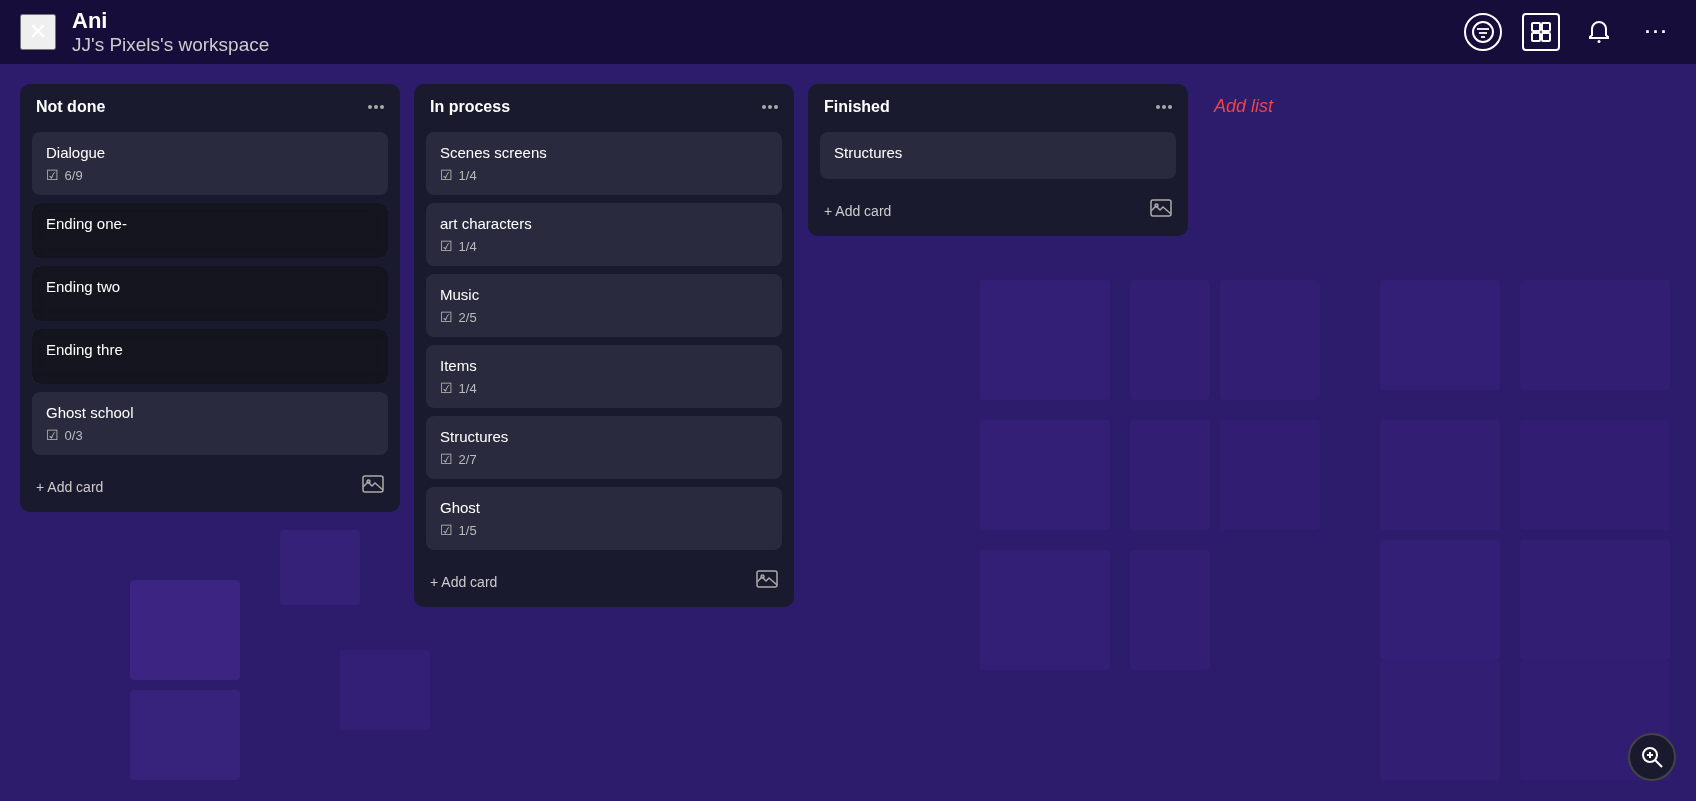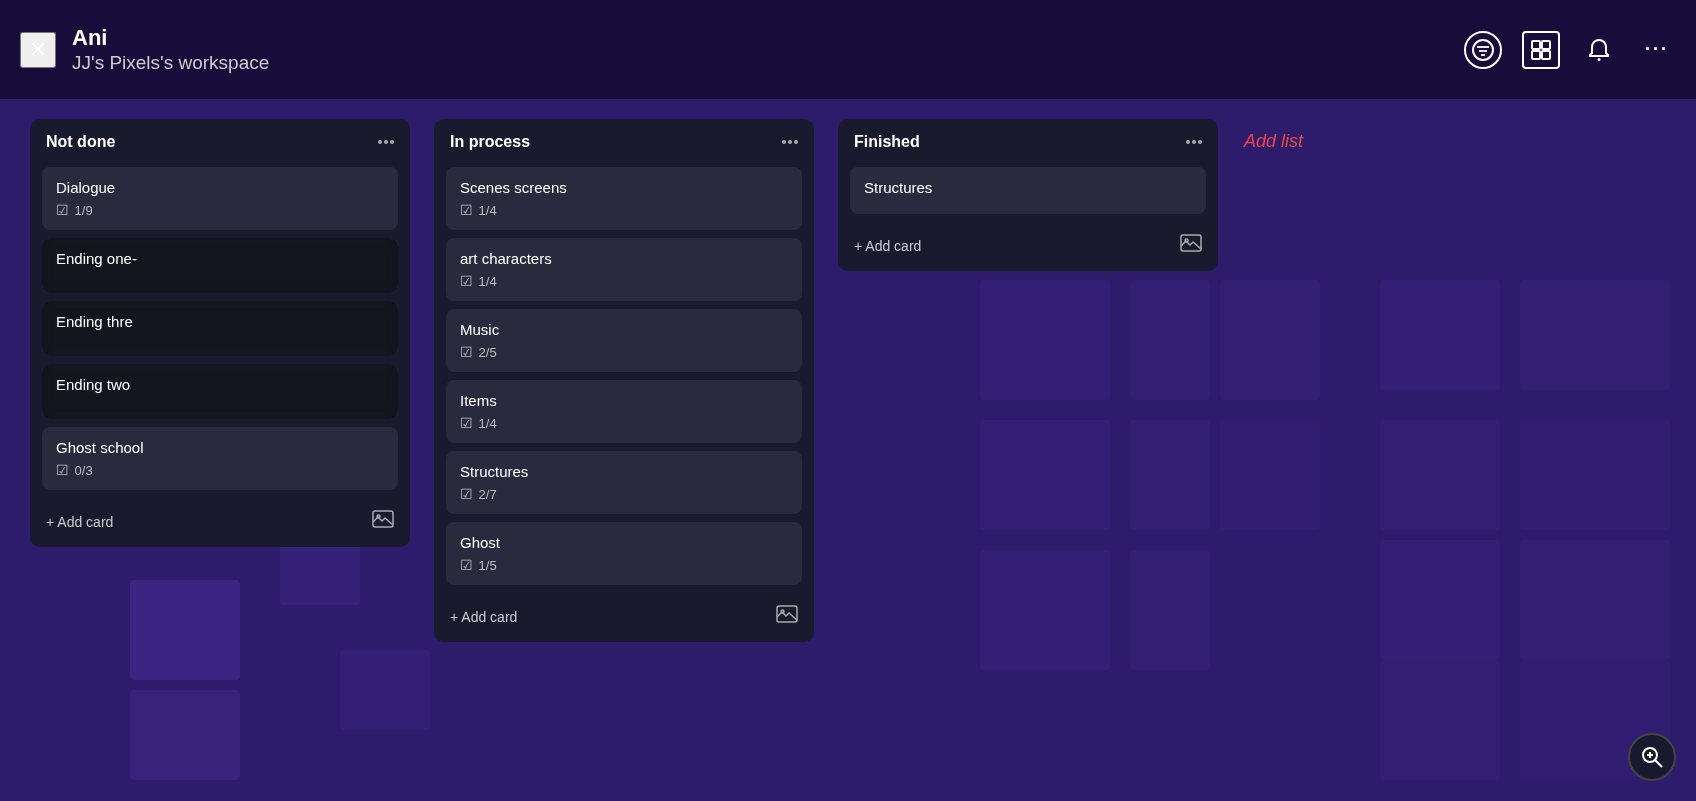--- a/index.html
+++ b/index.html
@@ -25,21 +25,21 @@
       background: rgba(80, 50, 160, 0.45);
       border-radius: 4px;
     }
 
     
     .header {
       position: relative;
       z-index: 10;
       display: flex;
       align-items: center;
-      height: 99px;
+      height: 64px;
       background: rgba(20, 10, 50, 0.85);
       padding: 0 20px;
       gap: 16px;
     }
     .header-close {
       color: #fff;
       font-size: 22px;
       cursor: pointer;
       width: 36px;
       height: 36px;
@@ -100,21 +100,20 @@
     .column {
       background: #1a1a2e;
       border-radius: 10px;
       width: 380px;
       min-width: 380px;
       padding: 12px;
       display: flex;
       flex-direction: column;
       gap: 8px;
       max-height: 660px;
-      margin-left: 10px;
     }
     .column-header {
       display: flex;
       align-items: center;
       justify-content: space-between;
       padding: 2px 4px 8px 4px;
     }
     .column-title {
       color: #fff;
       font-size: 16px;
@@ -319,34 +318,34 @@
         <span></span>
           <span></span>
           <span></span>
       </div>
     </div>
 
     <div class="card">
       <div class="card-title">Dialogue</div>
       <div class="card-meta">
         <span class="card-meta-icon">☑</span>
-        <span>1/9</span>
+        <span>6/9</span>
       </div>
     </div>
 
     <div class="card-blurred">
       <div class="card-title">Ending one-</div>
     </div>
 
     <div class="card-blurred">
+      <div class="card-title">Ending two</div>
+    </div>
+
+    <div class="card-blurred">
       <div class="card-title">Ending thre</div>
-    </div>
-
-    <div class="card-blurred">
-      <div class="card-title">Ending two</div>
     </div>
 
     <div class="card">
       <div class="card-title">Ghost school</div>
       <div class="card-meta">
         <span class="card-meta-icon">☑</span>
         <span>0/3</span>
       </div>
     </div>
 

